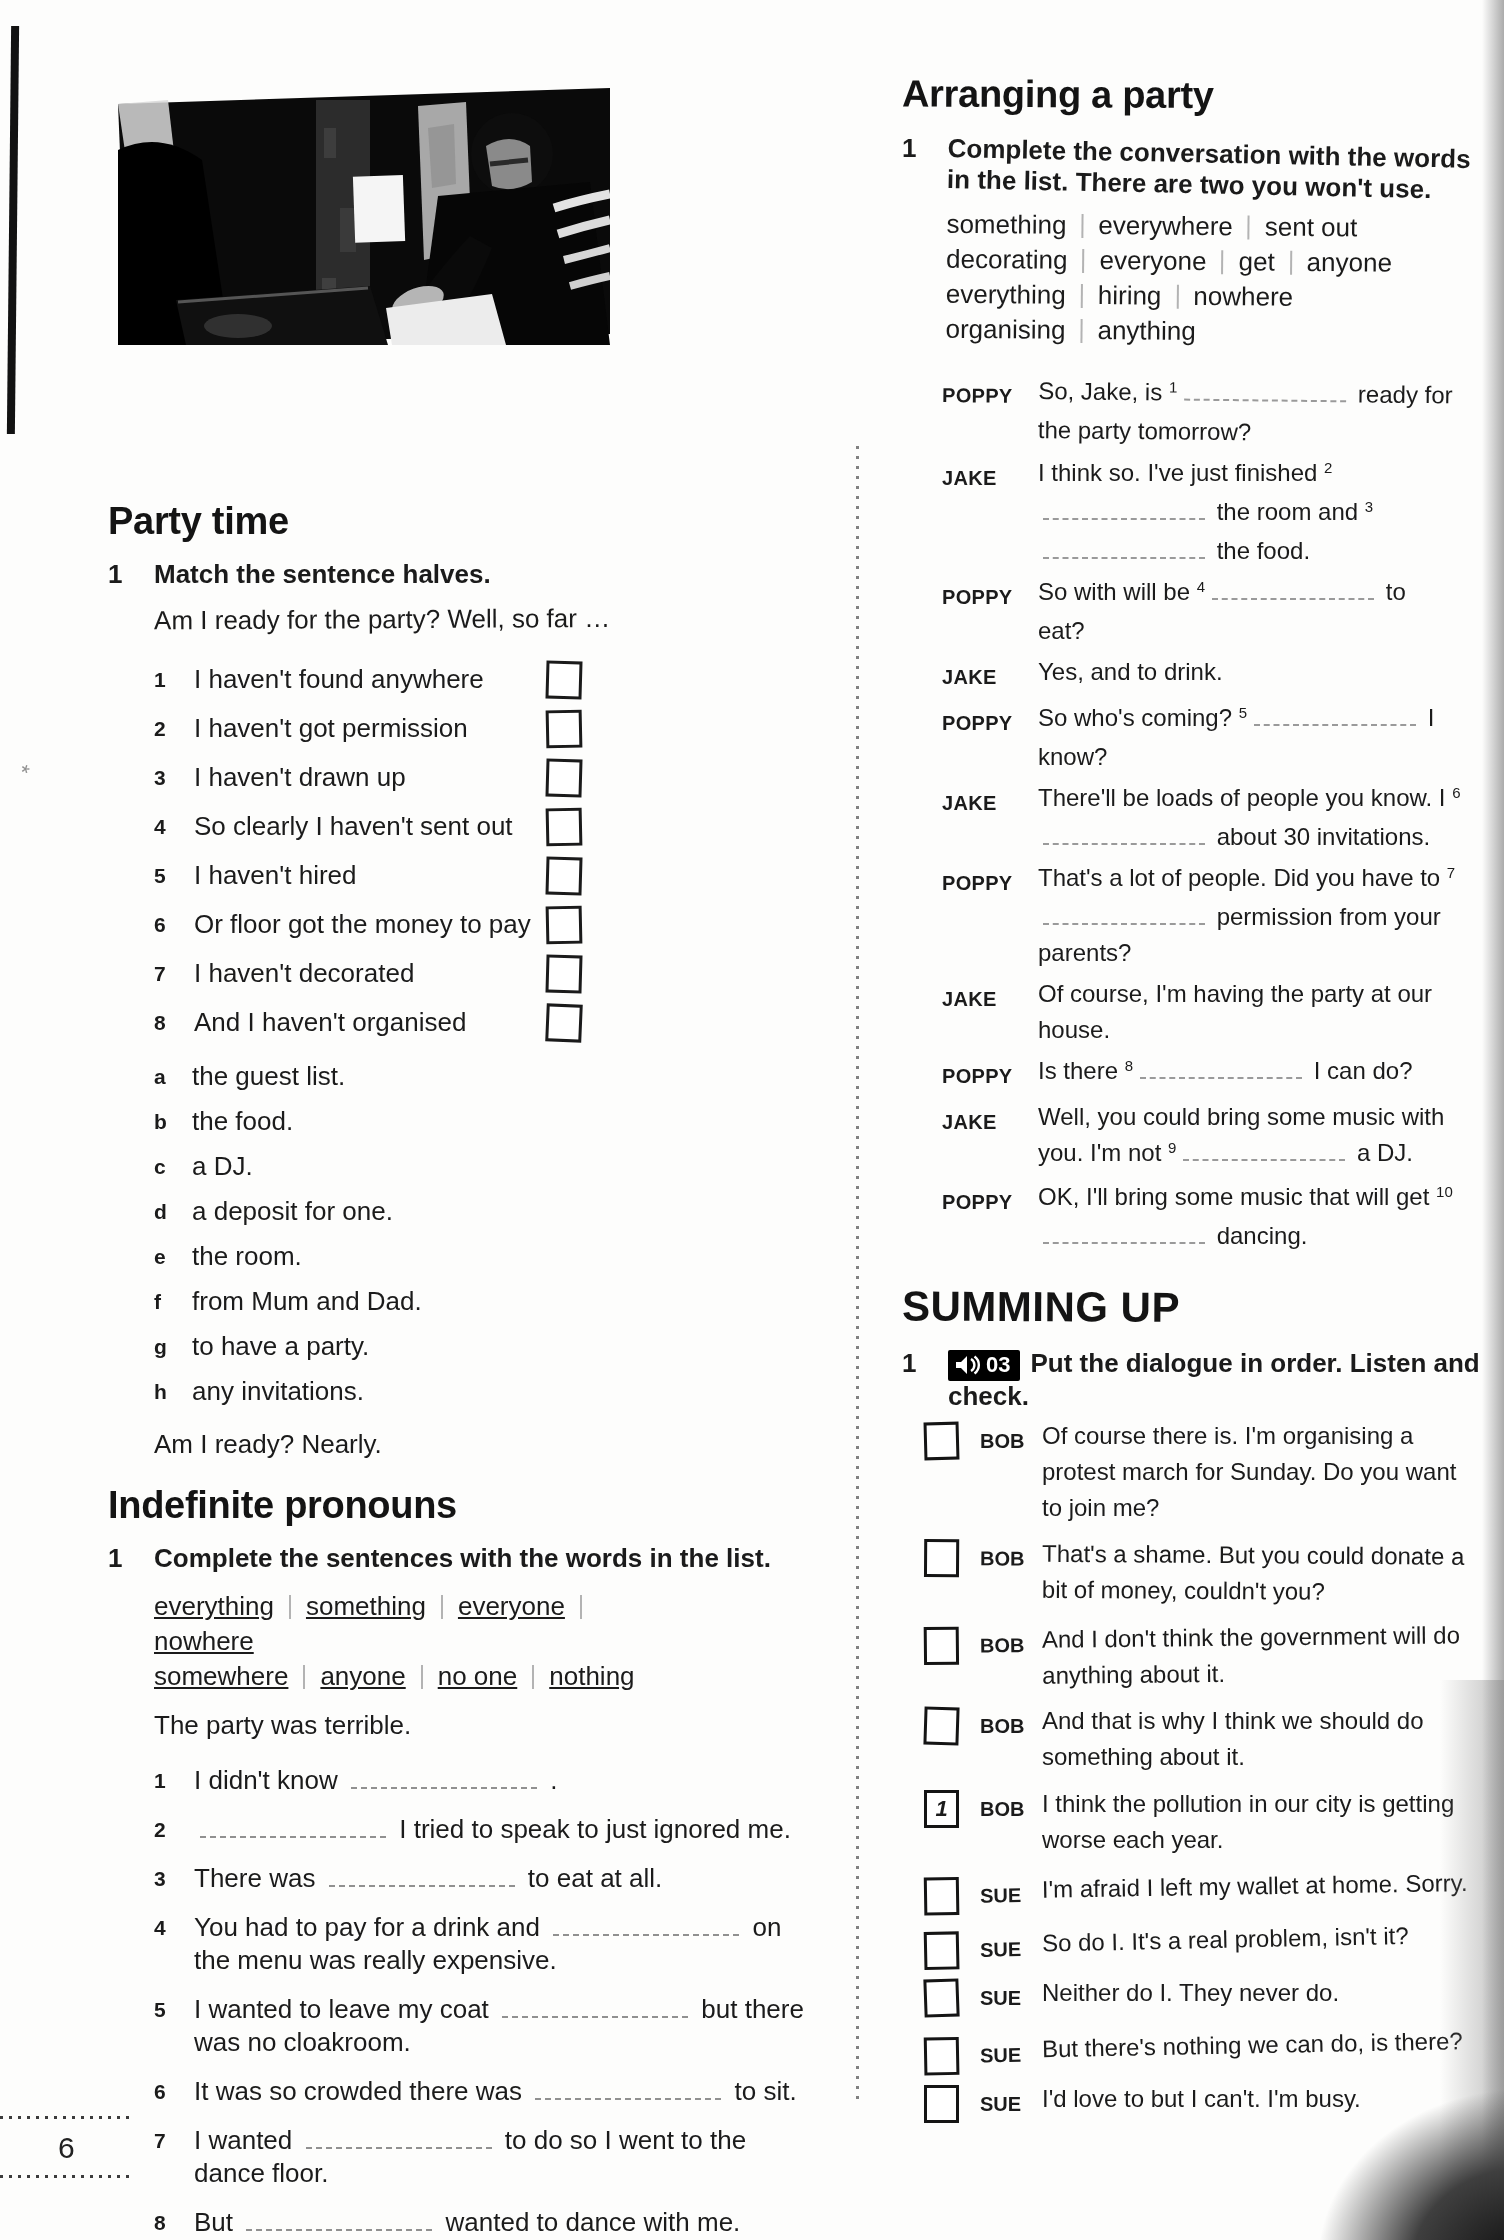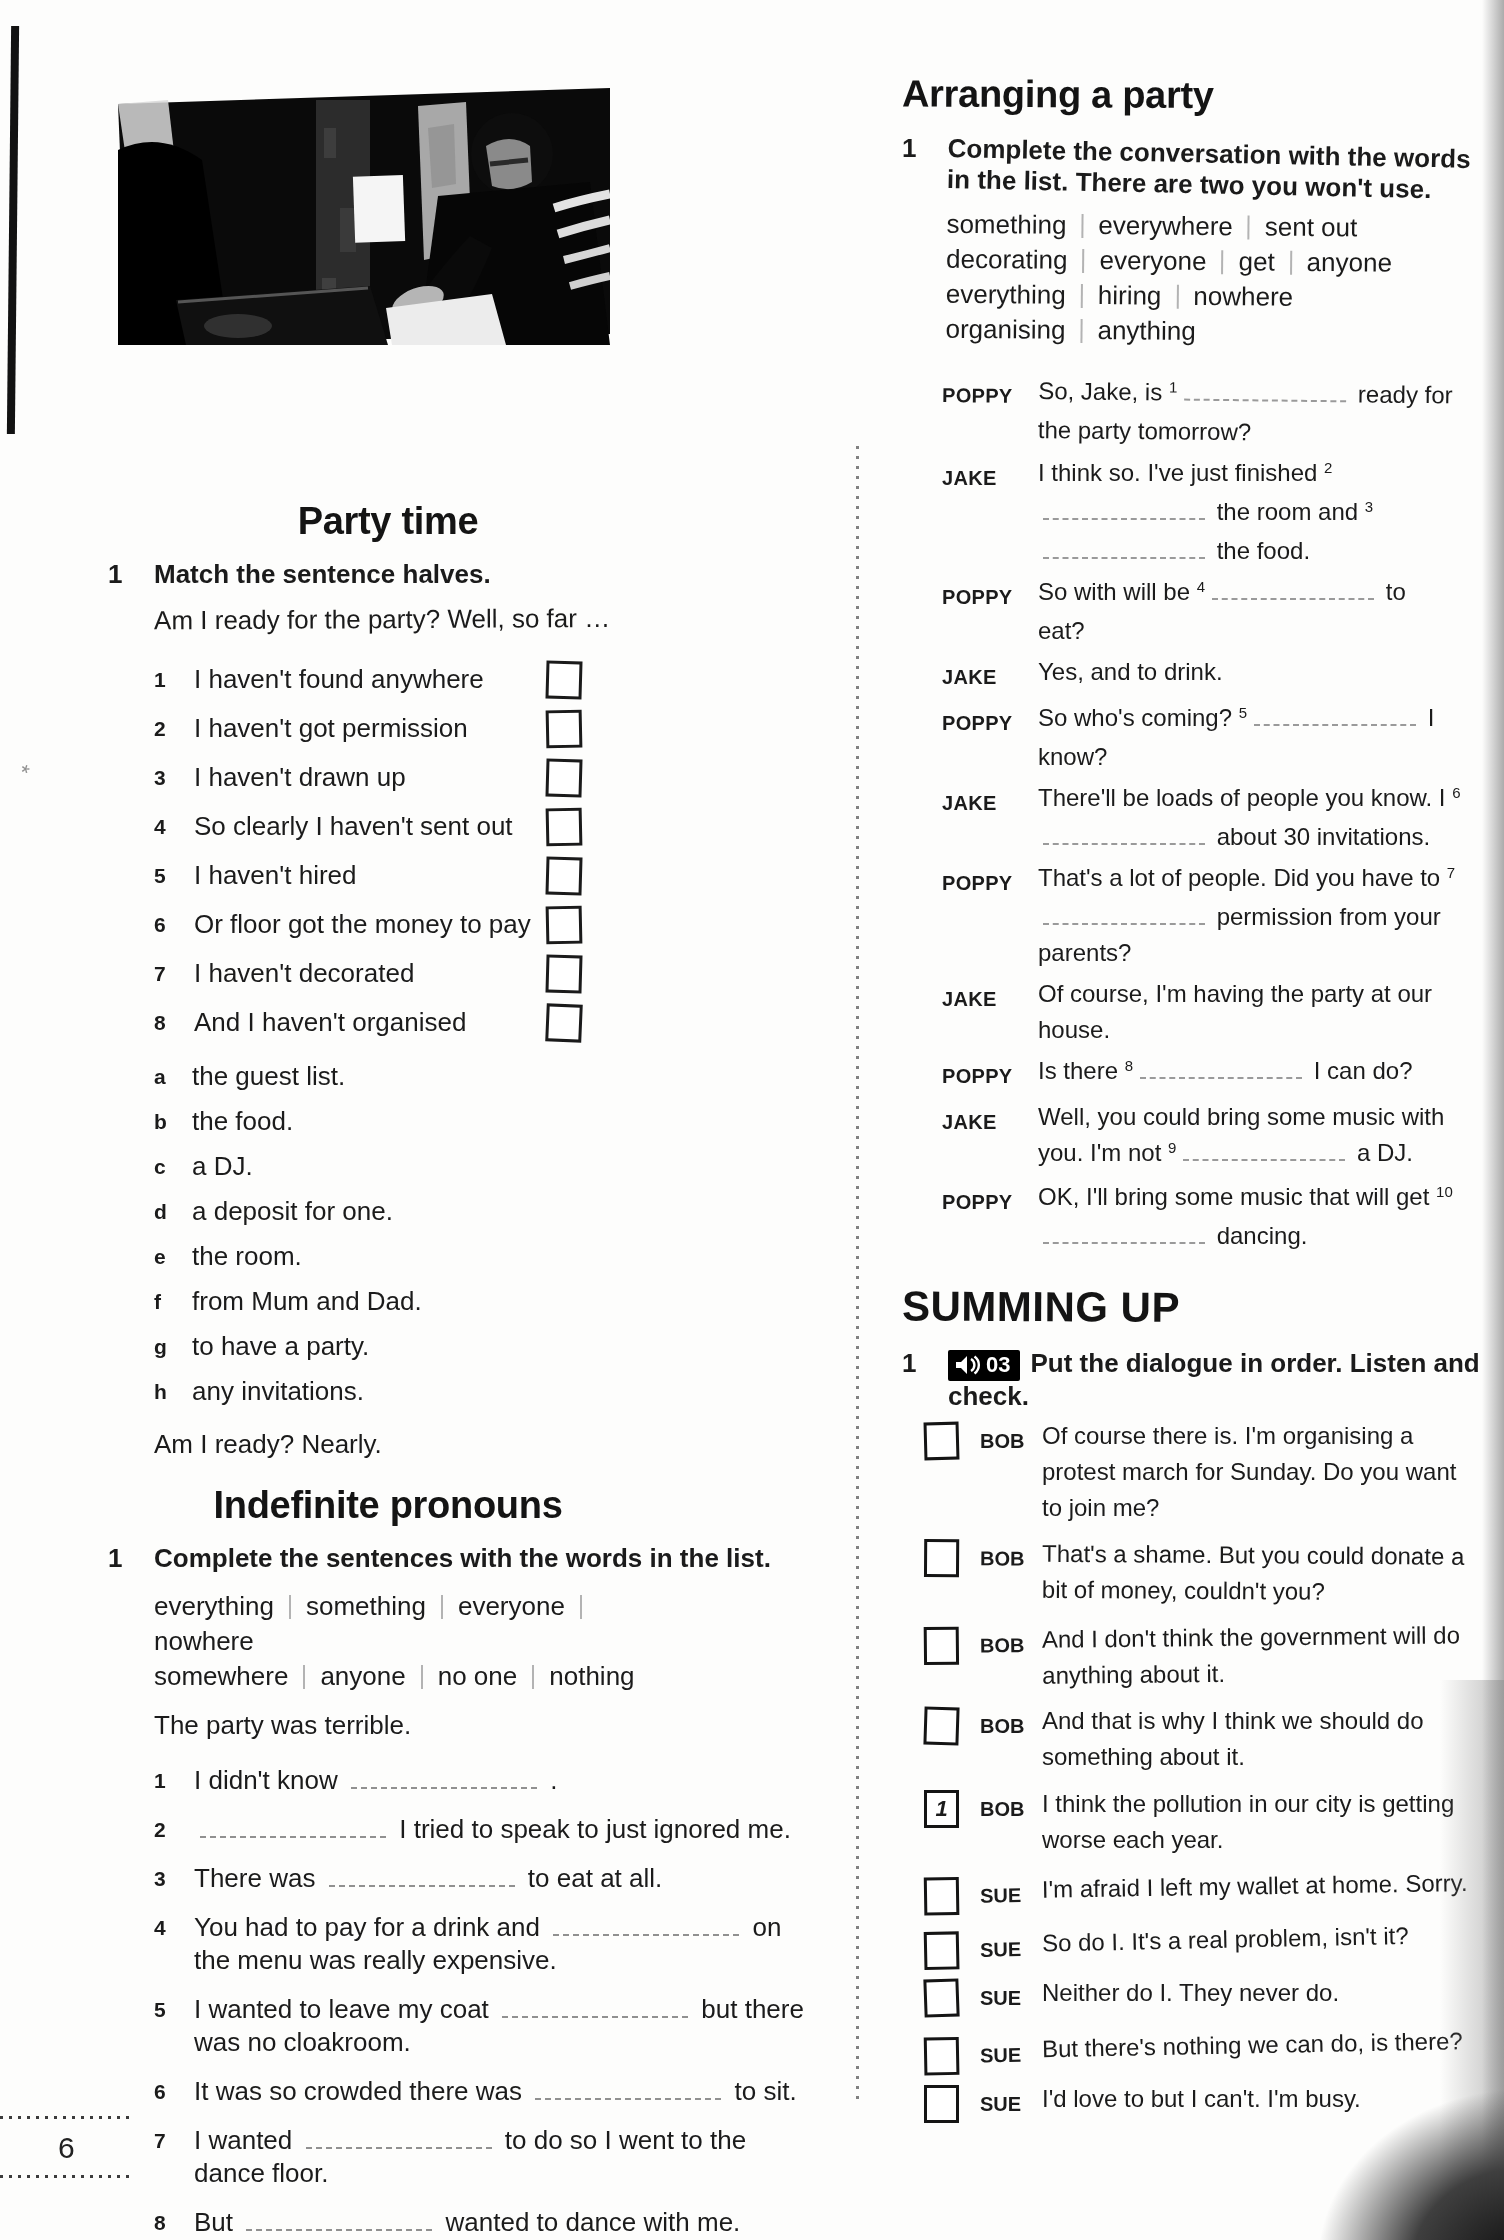--- a/index.html
+++ b/index.html
@@ -15,40 +15,40 @@
 
   #photo{position:absolute;left:118px;top:88px;width:492px;height:257px;margin:0;}
   #photo svg{display:block;}
 
   #divider{position:absolute;left:856px;top:446px;width:3px;height:1660px;background:repeating-linear-gradient(180deg,#6b6b6b 0 3px,transparent 3px 10px);opacity:.85;}
 
   h1{font-size:38px;font-weight:700;margin:0;color:#141414;letter-spacing:-.3px;}
 
   
   #left-col{position:absolute;left:108px;top:500px;width:560px;}
-  #left-col h1{margin-bottom:16px;text-align:center;}
+  #left-col h1{margin-bottom:16px;}
   .ex-head{display:grid;grid-template-columns:46px 1fr;font-size:26px;font-weight:700;margin-bottom:14px;align-items:start;}
   .ex-num{font-weight:700;}
   .nowrap .ex-title{white-space:nowrap;}
   .intro,.outro,.intro2{font-size:26px;margin:0 0 20px 46px;}
   .outro{margin:8px 0 24px 46px;}
   .intro{transform:rotate(-.3deg);}
 
   .stem-row{display:grid;grid-template-columns:40px 352px 44px;align-items:center;margin-left:46px;height:49px;font-size:26px;}
   .stem-num{font-size:21px;font-weight:700;}
   .cbox{width:30px;height:32px;border:3px solid #1a1a1a;background:#fff;}
   .stem-row:nth-child(odd) .cbox{transform:rotate(1.6deg);}
   .stem-row:nth-child(even) .cbox{transform:rotate(-1.2deg);}
   .stem-row:nth-child(8) .cbox{transform:rotate(2.4deg);}
 
   .opt-row{display:grid;grid-template-columns:38px 1fr;margin-left:46px;min-height:45px;font-size:26px;align-items:start;}
   .opt-letter{font-size:21px;font-weight:700;padding-top:4px;}
 
   .word-row{margin-left:46px;font-size:26px;line-height:35px;}
-  #word-list-left{margin:15px 0 16px;}
+  #word-list-left{margin:15px 0 16px;text-decoration:underline;}
   .sep{display:inline-block;width:2px;height:24px;background:#b3b3b3;margin:0 15px;vertical-align:-4px;}
 
   .sentence-row{display:grid;grid-template-columns:40px 1fr;margin-left:46px;width:664px;font-size:26px;line-height:33px;margin-bottom:13px;align-items:start;}
   .sent-num{font-size:21px;font-weight:700;padding-top:3px;}
   .blank{display:inline-block;width:186px;height:1em;border-bottom:2px dashed #909090;margin:0 6px;vertical-align:baseline;}
 
   
   #right-col{position:absolute;left:902px;top:74px;width:600px;}
   #right-col h1{margin-bottom:16px;transform:rotate(.3deg);}
   .arr-title{width:552px;transform:rotate(1.2deg);transform-origin:left top;}

